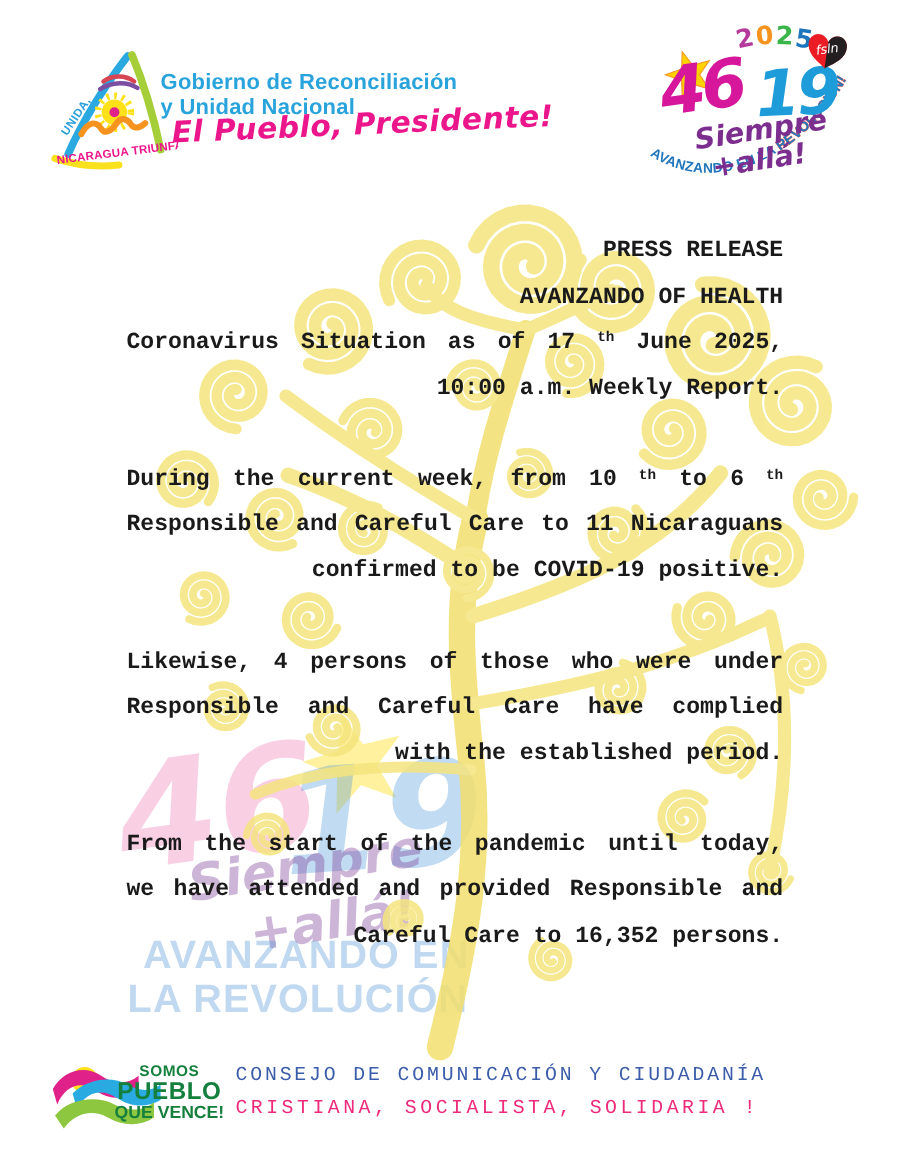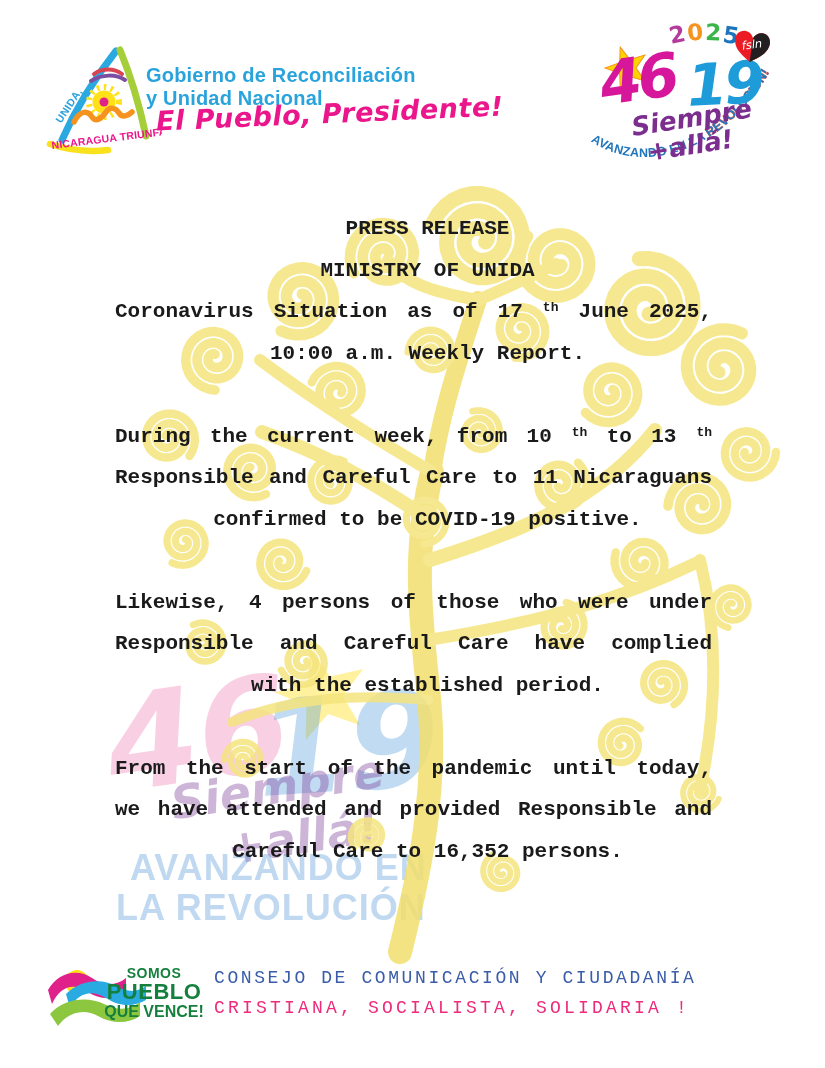--- a/index.html
+++ b/index.html
@@ -15,21 +15,21 @@
   .slogan{position:absolute;left:156px;top:98px;color:#EC168C;
           font-family:"DejaVu Sans", sans-serif;font-style:italic;font-weight:bold;
           font-size:27px;transform:rotate(-2.5deg);letter-spacing:.5px;white-space:nowrap;}
   
   .doc{position:absolute;left:115px;top:208px;width:597px;
        font-family:"Liberation Mono","DejaVu Sans Mono",monospace;
        font-weight:700;font-size:21px;line-height:41.5px;color:#1a1a1a;}
   .doc-block + .doc-block{margin-top:41.5px;}
   .doc-line{white-space:normal;}
   .doc-line.j{text-align:justify;text-align-last:justify;-moz-text-align-last:justify;}
-  .doc-line.l{text-align:center;margin-left:28px;}
+  .doc-line.l{text-align:right;margin-left:28px;}
   .sup{font-size:.62em;vertical-align:.45em;line-height:0;margin-left:20px;}
   
   .fade-num{position:absolute;font-family:"DejaVu Sans", sans-serif;font-weight:bold;
             font-style:italic;font-size:132px;line-height:1;}
   .fade-46{left:106px;top:668px;color:rgba(233,70,150,.26);transform:rotate(-8deg);}
   .fade-19{left:256px;top:678px;color:rgba(70,150,216,.34);transform:rotate(-4deg);}
   .fade-script{position:absolute;font-family:"DejaVu Sans", sans-serif;font-style:italic;
                font-weight:bold;color:rgba(128,70,155,.40);font-size:46px;line-height:1;}
   .fade-s1{left:170px;top:764px;transform:rotate(-9deg);}
   .fade-s2{left:226px;top:814px;transform:rotate(-9deg);}
@@ -112,26 +112,26 @@
           <path d="M354.2 847.6L352.3 844.4L351.1 840.8L350.7 837.2L351.0 833.6L352.1 830.2L353.8 827.1L356.1 824.5L358.9 822.5L362.0 821.1L365.2 820.4L368.5 820.3L371.7 821.0L374.7 822.3L377.3 824.1L379.4 826.5L380.9 829.1L381.9 832.0L382.2 835.0L381.9 837.9L380.9 840.7L379.5 843.2L377.6 845.3L375.3 846.9L372.8 848.0L370.2 848.5L367.6 848.5L365.0 847.9L362.7 846.9L360.7 845.4L359.1 843.5L357.9 841.4L357.2 839.1L357.0 836.8L357.3 834.5L358.0 832.4L359.2 830.5L360.7 828.9L362.4 827.7L364.3 826.9L366.3 826.6L368.3 826.7L370.2 827.1L371.9 828.0L373.4 829.1L374.5 830.5L375.3 832.1L375.8 833.8L375.8 835.5L375.6 837.1L375.0 838.5L374.1 839.8L373.0 840.9L371.8 841.6L370.5 842.1L369.1 842.3L367.8 842.2L366.6 841.8L365.5 841.2L364.6 840.4L363.9 839.4L363.5 838.4L363.3 837.4L363.3 836.3L363.6 835.4L364.0 834.5L364.6 833.8L365.2 833.3L366.0 833.0L366.7 832.8L367.4 832.8L368.1 833.0L368.7 833.3L369.1 833.7L369.5 834.1L369.7 834.6" stroke="#F5E57E" stroke-width="6.0" fill="none"></path>
           <path d="M492.0 854.7L488.8 857.3L486.2 860.5L484.4 864.2L483.4 868.0L483.2 872.0L483.8 875.9L485.2 879.5L487.3 882.7L490.0 885.3L493.2 887.3L496.6 888.6L500.2 889.1L503.8 888.9L507.2 887.9L510.2 886.3L512.9 884.1L515.0 881.4L516.4 878.4L517.2 875.2L517.3 872.0L516.7 868.9L515.6 866.0L513.8 863.4L511.6 861.3L509.1 859.8L506.3 858.8L503.4 858.4L500.6 858.6L497.9 859.5L495.5 860.8L493.5 862.5L491.9 864.7L490.8 867.0L490.2 869.5L490.2 872.0L490.7 874.4L491.7 876.6L493.0 878.5L494.7 880.1L496.7 881.2L498.8 881.9L500.9 882.1L503.0 881.9L505.0 881.2L506.7 880.2L508.2 878.8L509.3 877.3L510.0 875.6L510.3 873.8L510.3 872.0L509.9 870.3L509.1 868.8L508.1 867.6L506.9 866.6L505.5 865.9L504.1 865.5L502.7 865.4L501.3 865.6L500.1 866.1L499.0 866.9L498.2 867.8L497.6 868.8L497.2 869.9L497.1 871.0L497.3 872.0L497.6 872.9L498.1 873.7L498.7 874.4L499.5 874.8L500.2 875.1L501.0 875.2L501.7 875.1L502.3 874.9L502.8 874.5L503.2 874.1" stroke="#F5E57E" stroke-width="6.0" fill="none"></path>
         </g>
     </svg>
   </div>
 
   <div class="txt-layer">
     <div class="doc">
         <div class="doc-block">
           <div class="doc-line l"><span>PRESS RELEASE</span></div>
-          <div class="doc-line l"><span>MINISTRY OF UNIDA</span></div>
+          <div class="doc-line l"><span>AVANZANDO OF HEALTH</span></div>
           <div class="doc-line j"><span>Coronavirus Situation as of 17</span><sup class="sup">th</sup><span> June 2025,</span></div>
           <div class="doc-line l"><span>10:00 a.m. Weekly Report.</span></div>
         </div>
         <div class="doc-block">
-          <div class="doc-line j"><span>During the current week, from 10</span><sup class="sup">th</sup><span> to 13</span><sup class="sup">th</sup></div>
+          <div class="doc-line j"><span>During the current week, from 10</span><sup class="sup">th</sup><span> to 6</span><sup class="sup">th</sup></div>
           <div class="doc-line j"><span>Responsible and Careful Care to 11 Nicaraguans</span></div>
           <div class="doc-line l"><span>confirmed to be COVID-19 positive.</span></div>
         </div>
         <div class="doc-block">
           <div class="doc-line j"><span>Likewise, 4 persons of those who were under</span></div>
           <div class="doc-line j"><span>Responsible and Careful Care have complied</span></div>
           <div class="doc-line l"><span>with the established period.</span></div>
         </div>
         <div class="doc-block">
           <div class="doc-line j"><span>From the start of the pandemic until today,</span></div>

